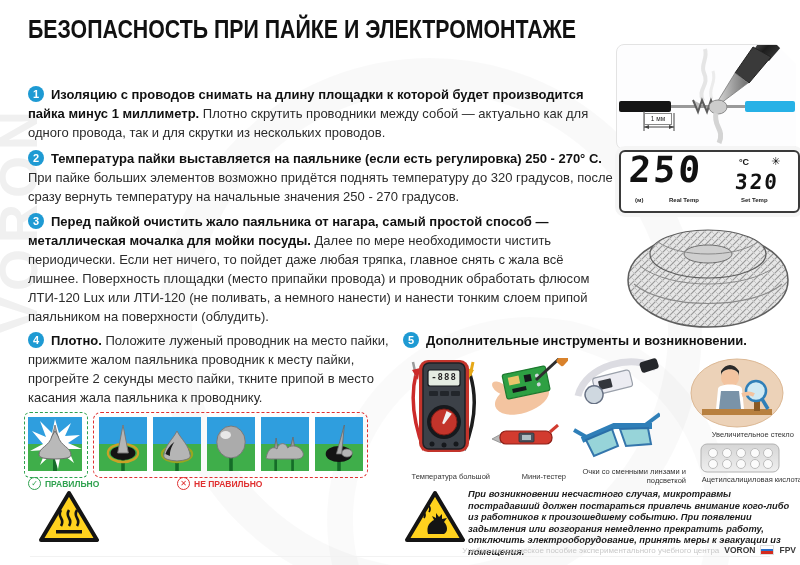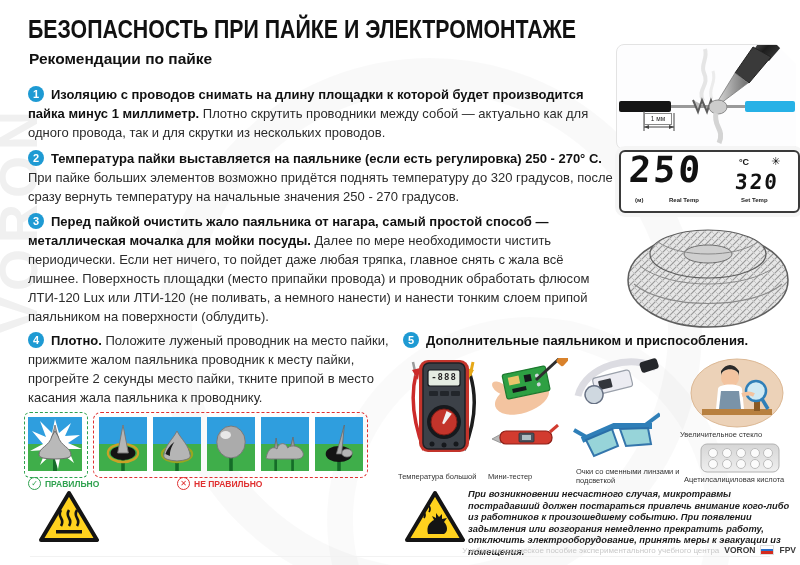--- a/index.html
+++ b/index.html
@@ -48,21 +48,21 @@
   .bad-box{position:absolute;left:93px;top:412px;width:273px;height:64px;border:1.5px dashed #e03131;border-radius:8px;}
   .jlab{position:absolute;top:477px;font-size:8.5px;font-weight:700;display:flex;align-items:center;gap:4px;}
   .jlab-good{left:28px;color:#2fa24f;}
   .jlab-bad{left:177px;color:#e03131;}
   .ok-ic,.x-ic{width:11px;height:11px;border-radius:50%;font-size:8px;display:flex;align-items:center;
                justify-content:center;font-weight:700;}
   .ok-ic{border:1.3px solid #2fa24f;color:#2fa24f;}
   .x-ic{border:1.3px solid #e03131;color:#e03131;}
   
   .tool-img{position:absolute;}
-  .tool-label{position:absolute;font-size:7.5px;color:#333;text-align:left;line-height:9px;}
+  .tool-label{position:absolute;font-size:7.5px;color:#333;text-align:right;line-height:9px;}
   .mm-display{position:absolute;left:429px;top:372px;width:30px;font-family:"DejaVu Sans Mono",monospace;
               font-size:9px;font-weight:700;color:#222;text-align:center;letter-spacing:1px;}
   
   .warn-tri{position:absolute;width:62px;height:54px;}
   .warn-text{position:absolute;font-size:9.3px;line-height:11.6px;font-weight:700;font-style:italic;color:#1c1c1c;margin:0;}
   .wt-left{left:102px;top:492px;width:292px;}
   .wt-right{left:468px;top:489px;width:330px;}
   
   .footer{position:absolute;left:430px;top:545px;width:366px;text-align:right;font-size:8px;color:#c9c9c9;
           display:flex;align-items:center;justify-content:flex-end;gap:5px;}
@@ -76,41 +76,40 @@
 
 <div class="poster">
 
   <div class="wm-side">VORON</div>
   <svg class="bg-swoosh" width="800" height="565">
     <circle cx="430" cy="330" r="255" fill="none" stroke="rgba(0,0,0,0.022)" stroke-width="34"></circle>
     <circle cx="530" cy="520" r="190" fill="none" stroke="rgba(0,0,0,0.018)" stroke-width="26"></circle>
   </svg>
 
   <h1 class="title">БЕЗОПАСНОСТЬ ПРИ ПАЙКЕ И ЭЛЕКТРОМОНТАЖЕ</h1>
-  <h2 class="subtitle">Рекомендации по пайке</h2>
 
   <div class="item item1">
     <span class="badge">1</span>
     <p class="itxt"><b>Изоляцию с проводов снимать на длину площадки к которой будет производится пайка минус 1 миллиметр.</b><span> Плотно скрутить проводники между собой — актуально как для одного провода, так и для скрутки из нескольких проводов.</span></p>
   </div>
   <div class="item item2">
     <span class="badge">2</span>
     <p class="itxt"><b>Температура пайки выставляется на паяльнике (если есть регулировка) 250 - 270° C.</b><span> При пайке больших элементов возможно придётся поднять температуру до 320 градусов, после сразу вернуть температуру на начальные значения 250 - 270 градусов.</span></p>
   </div>
   <div class="item item3">
     <span class="badge">3</span>
     <p class="itxt"><b>Перед пайкой очистить жало паяльника от нагара, самый простой способ — металлическая мочалка для мойки посуды.</b><span> Далее по мере необходимости чистить периодически. Если нет ничего, то пойдет даже любая тряпка, главное снять с жала всё лишнее. Поверхность площадки (место припайки провода) и проводник обработать флюсом ЛТИ-120 Lux или ЛТИ-120  (не поливать, а немного нанести) и нанести тонким слоем припой паяльником на поверхности (облудить).</span></p>
   </div>
   <div class="item item4">
     <span class="badge">4</span>
     <p class="itxt"><b>Плотно.</b><span> Положите луженый проводник на место пайки, прижмите жалом паяльника проводник к месту пайки, прогрейте 2 секунды место пайки, ткните припой в место касания жала паяльника к проводнику.</span></p>
   </div>
   <div class="item item5">
     <span class="badge">5</span>
-    <p class="itxt"><b>Дополнительные паяльником и приспособления.</b></p>
+    <p class="itxt"><b>Дополнительные инструменты и возникновении.</b></p>
   </div>
 
   <div class="wirepanel">
     <svg width="180" height="104">
       <defs>
         <linearGradient id="ironG" x1="0" y1="0" x2="1" y2="1">
           <stop offset="0" stop-color="#9a9a9a"></stop>
             <stop offset="0.5" stop-color="#1d1d1d"></stop>
             <stop offset="1" stop-color="#555"></stop>
         </linearGradient>

